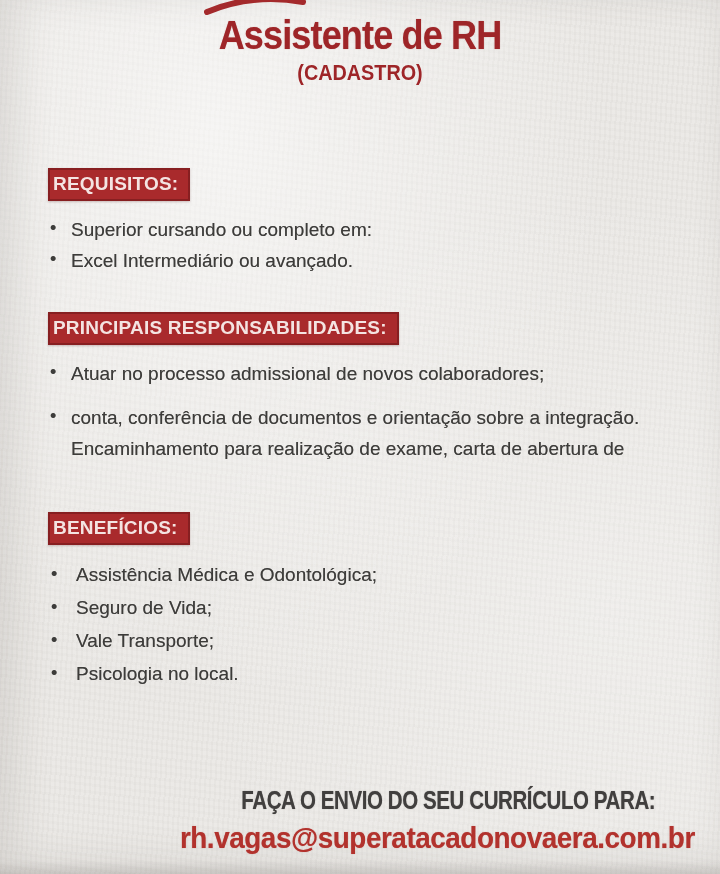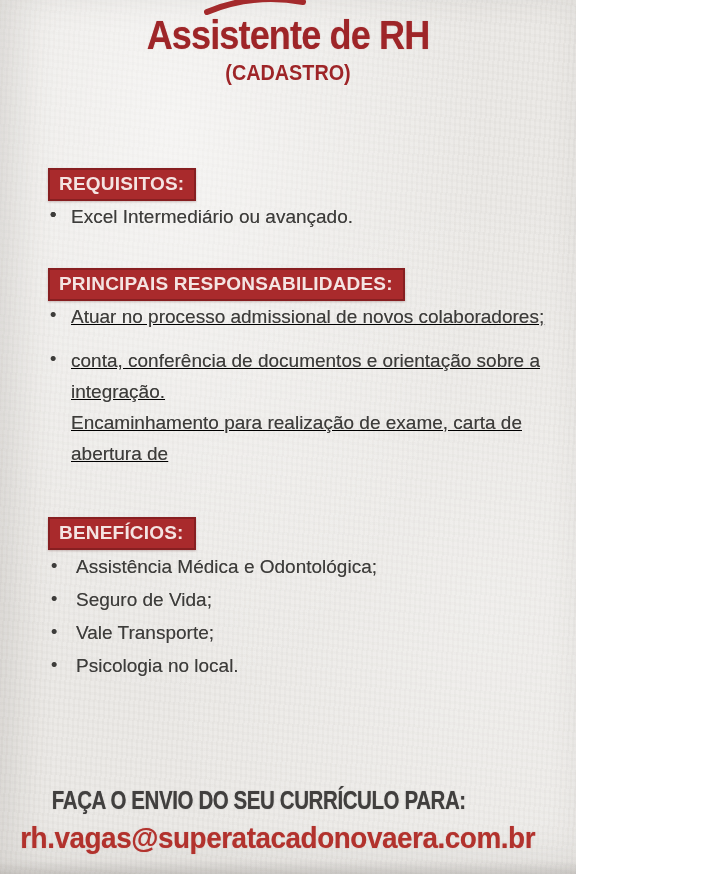--- a/index.html
+++ b/index.html
@@ -4,21 +4,21 @@
 <style>
   * { margin: 0; padding: 0; box-sizing: border-box; }
 
   html, body {
     width: 720px;
     font-family: "Liberation Sans", sans-serif;
   }
 
   .page {
     position: relative;
-    width: 576px;
+    width: 720px;
     height: 874px;
     overflow: hidden;
     background:
       radial-gradient(ellipse at 30% 15%, rgba(255,255,255,0.55), rgba(255,255,255,0) 55%),
       radial-gradient(ellipse at 85% 70%, rgba(255,255,255,0.25), rgba(255,255,255,0) 50%),
       repeating-linear-gradient(93deg, rgba(120,115,105,0.035) 0 2px, rgba(255,255,255,0.03) 2px 5px),
       repeating-linear-gradient(7deg, rgba(120,115,105,0.028) 0 3px, rgba(255,255,255,0.02) 3px 7px),
       #ebe9e6;
     box-shadow: inset 14px -10px 40px rgba(90,85,80,0.14);
   }
@@ -66,21 +66,22 @@
   }
 
   .heading-box {
     display: inline-block;
     background: #a92a2c;
     border: 2px solid #871f21;
     color: #f4e4e2;
     font-size: 19px;
     font-weight: 700;
     letter-spacing: 0.2px;
-    padding: 3px 10px 4px 9px;
+    padding: 3px 10px 4px 3px;
+    margin-bottom: 13px;
     box-shadow: 0 1px 2px rgba(80,20,20,0.25);
   }
 
   ul.items { list-style: none; }
 
   li.item {
     position: relative;
     padding-left: 23px;
     font-size: 19px;
     line-height: 31px;
@@ -91,35 +92,35 @@
 
   li.item .bullet {
     position: absolute;
     left: 2px;
     top: -1px;
     font-size: 18px;
   }
 
   section[data-name="section-requisitos"] { margin-bottom: 36px; }
 
-  section[data-name="section-principais-responsabilidades"] { margin-bottom: 48px; text-decoration: underline; }
+  section[data-name="section-principais-responsabilidades"] { margin-bottom: 48px; }
   section[data-name="section-principais-responsabilidades"] li.item { margin-bottom: 13px; }
 
   section[data-name="section-beneficios"] li.item {
     line-height: 33px;
     padding-left: 28px;
   }
   section[data-name="section-beneficios"] li.item .bullet { left: 3px; top: 0; }
 
   .footer {
     position: absolute;
     left: 0;
     width: 100%;
     top: 786px;
-    text-align: left;
+    text-align: right;
   }
 
   .footer .cta {
     font-size: 25px;
     font-weight: 700;
     color: #413f3e;
     letter-spacing: -0.5px;
     transform: scaleX(0.82);
     transform-origin: center;
     text-shadow: 0 0 1px rgba(65,63,62,0.6);
@@ -152,21 +153,21 @@
 
   <svg class="swoosh" data-name="swoosh-decoration-icon" width="104" height="20" viewBox="0 0 104 20">
     <path d="M3 16 Q 48 -3 99 6" stroke="#a42a2c" stroke-width="6" fill="none" stroke-linecap="round"></path>
   </svg>
 
   <div class="title" data-name="page-title">Assistente de RH</div>
   <div class="subtitle" data-name="page-subtitle">(CADASTRO)</div>
 
   <main class="content" data-name="sections-container">
       <section data-name="section-requisitos"><div class="heading-box" data-name="section-heading">REQUISITOS:</div><ul class="items" data-name="section-item-list">
-          <li class="item" data-name="list-item"><span class="bullet" data-name="bullet-icon">•</span><span data-name="list-item-text"></span></li>
+          <li class="item" data-name="list-item"><span class="bullet" data-name="bullet-icon">•</span><span data-name="list-item-text"><div>Superior cursando ou completo em:</div></span></li>
           <li class="item" data-name="list-item"><span class="bullet" data-name="bullet-icon">•</span><span data-name="list-item-text"><div>Excel Intermediário ou avançado.</div></span></li>
         </ul></section>
       <section data-name="section-principais-responsabilidades"><div class="heading-box" data-name="section-heading">PRINCIPAIS RESPONSABILIDADES:</div><ul class="items" data-name="section-item-list">
           <li class="item" data-name="list-item"><span class="bullet" data-name="bullet-icon">•</span><span data-name="list-item-text"><div>Atuar no processo admissional de novos colaboradores;</div></span></li>
           <li class="item" data-name="list-item"><span class="bullet" data-name="bullet-icon">•</span><span data-name="list-item-text"><div>conta, conferência de documentos e orientação sobre a integração.</div><div>Encaminhamento para realização de exame, carta de abertura de</div></span></li>
         </ul></section>
       <section data-name="section-beneficios"><div class="heading-box" data-name="section-heading">BENEFÍCIOS:</div><ul class="items" data-name="section-item-list">
           <li class="item" data-name="list-item"><span class="bullet" data-name="bullet-icon">•</span><span data-name="list-item-text"><div>Assistência Médica e Odontológica;</div></span></li>
           <li class="item" data-name="list-item"><span class="bullet" data-name="bullet-icon">•</span><span data-name="list-item-text"><div>Seguro de Vida;</div></span></li>
           <li class="item" data-name="list-item"><span class="bullet" data-name="bullet-icon">•</span><span data-name="list-item-text"><div>Vale Transporte;</div></span></li>

